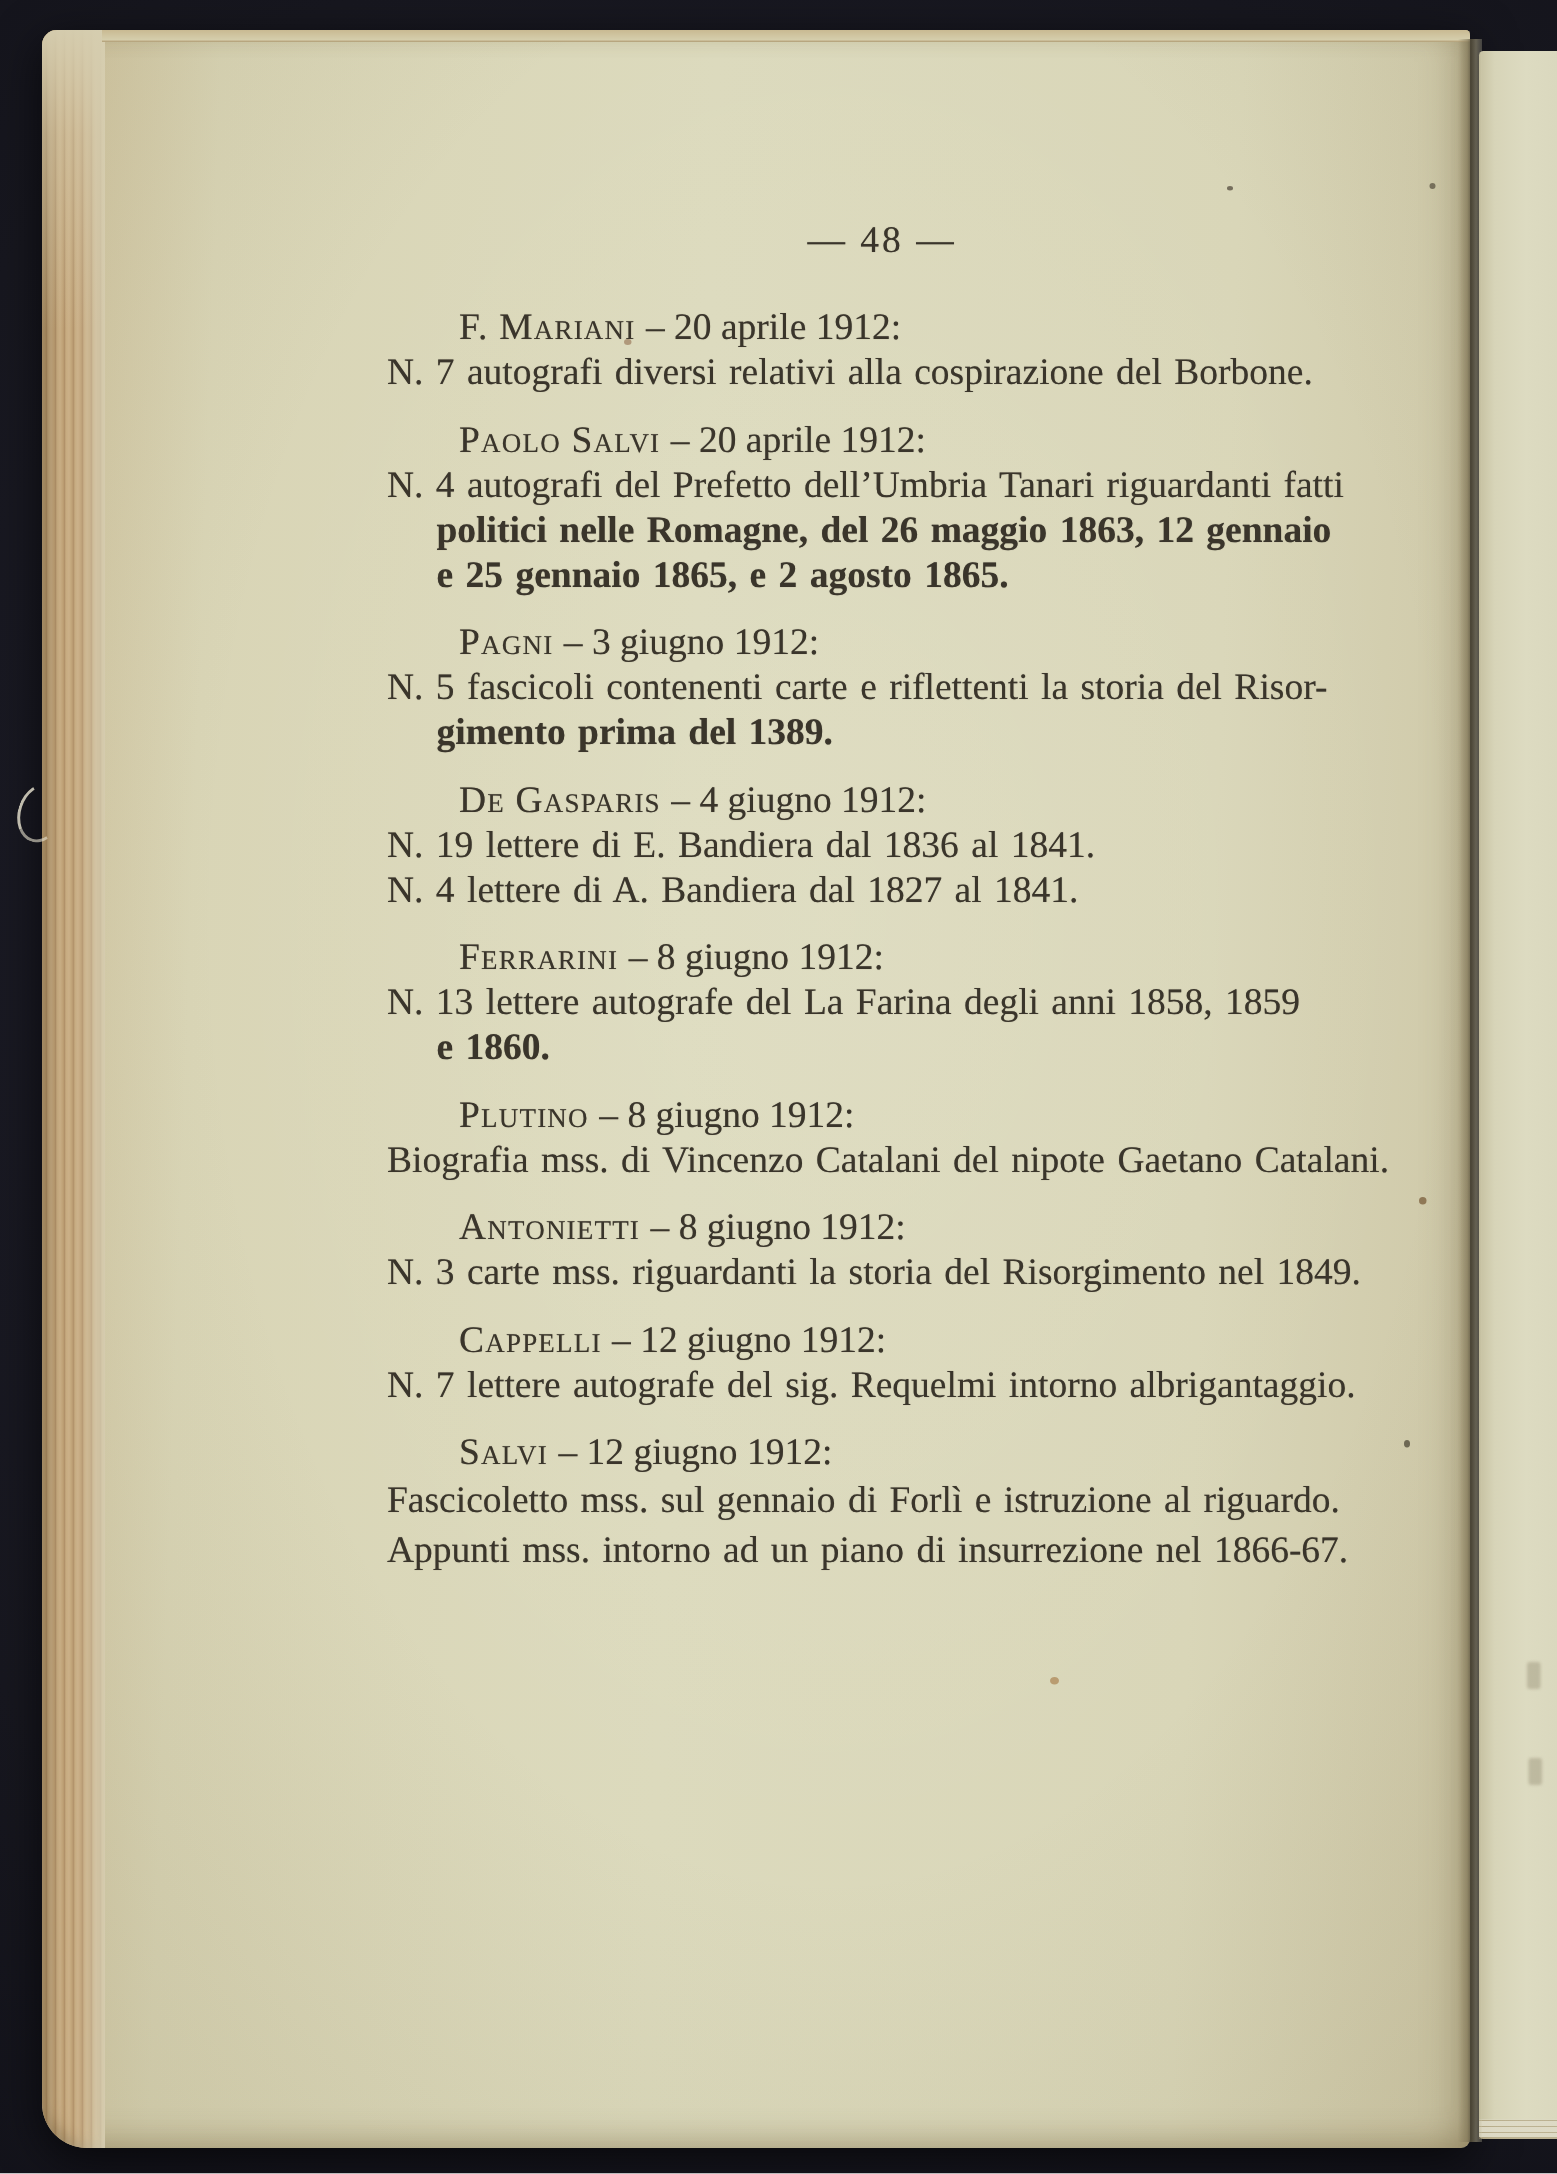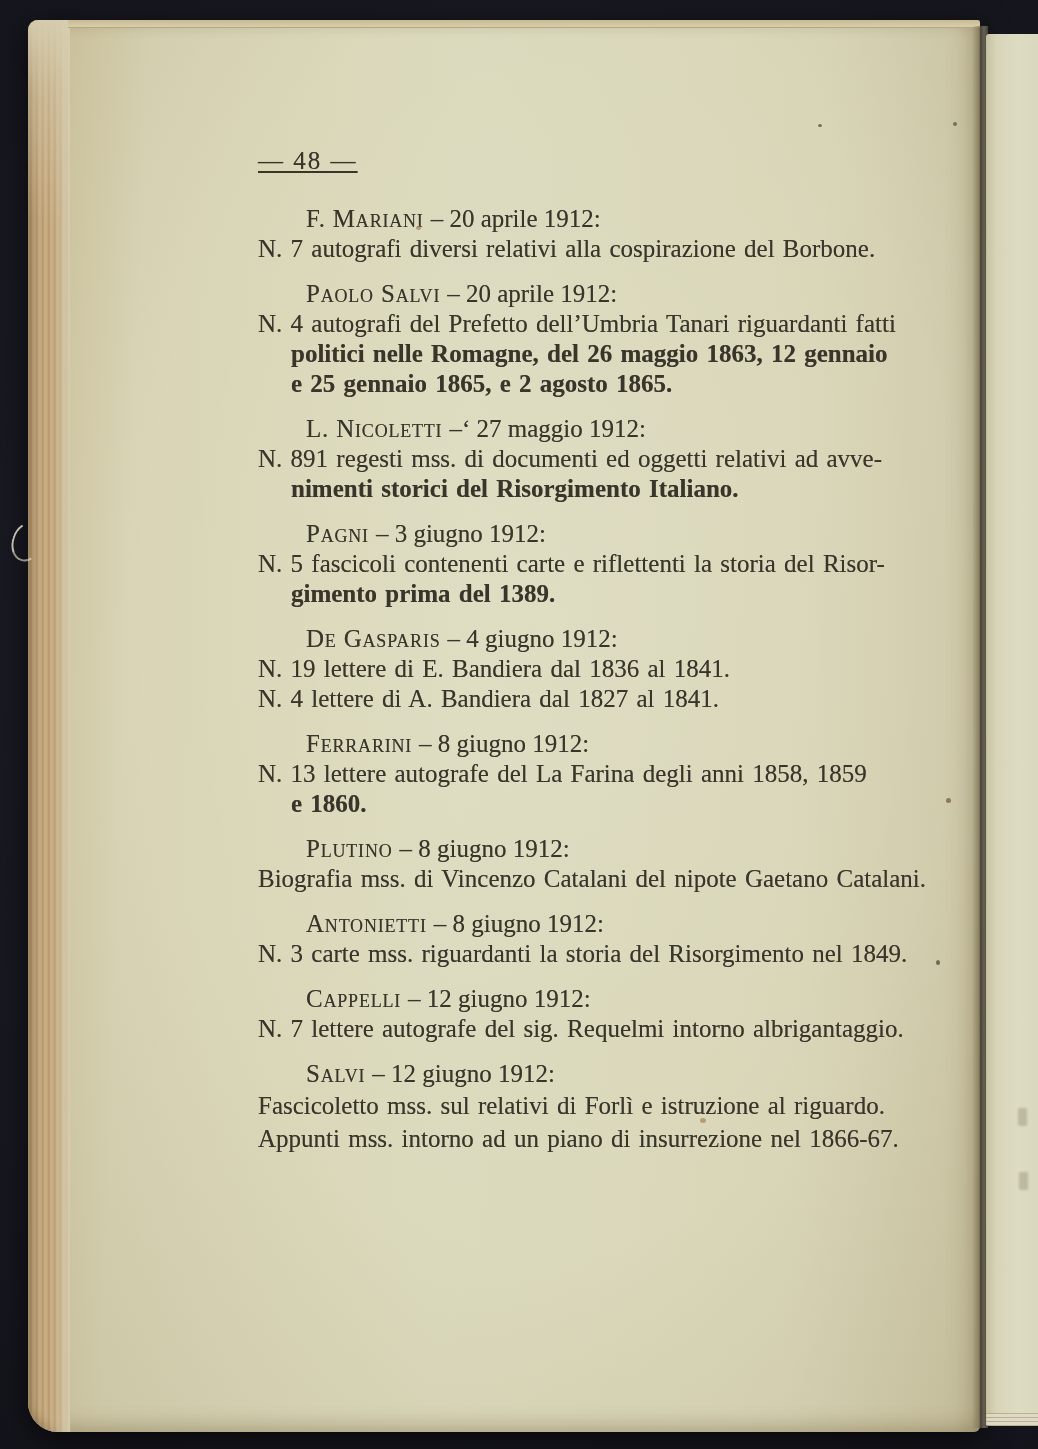--- a/index.html
+++ b/index.html
@@ -121,23 +121,23 @@
     position: absolute;
     left: 230px; top: 126px;
     width: 660px;
     color: #3a352b;
     font-size: 25px;
     line-height: 30px;
     text-shadow: 0 0 0.5px rgba(58,53,43,0.55);
     z-index: 1;
   }
   .page-number {
+    text-align: center;
     margin-bottom: 28px;
     letter-spacing: 2px;
-    text-decoration: underline;
   }
   .entry-header {
     margin-top: 15px;
     padding-left: 48px;
     white-space: nowrap;
   }
   .entry-header .name {
     font-variant: small-caps;
     letter-spacing: 0.8px;
     margin-right: 7px;
@@ -173,27 +173,20 @@
 
       <section class="entry">
         <div class="entry-header">
           <span class="name">Paolo Salvi</span><span class="date">– 20 aprile 1912:</span>
         </div>
         <div class="entry-line">N. 4 autografi del Prefetto dell’Umbria Tanari riguardanti fatti</div>
         <div class="entry-line cont">politici nelle Romagne, del 26 maggio 1863, 12 gennaio</div>
         <div class="entry-line cont">e 25 gennaio 1865, e 2 agosto 1865.</div>
       </section>
 
-      <section class="entry">
-        <div class="entry-header">
-          <span class="name">L. Nicoletti</span><span class="date">–‘ 27 maggio 1912:</span>
-        </div>
-        <div class="entry-line">N. 891 regesti mss. di documenti ed oggetti relativi ad avve-</div>
-        <div class="entry-line cont">nimenti storici del Risorgimento Italiano.</div>
-      </section>
 
       <section class="entry">
         <div class="entry-header">
           <span class="name">Pagni</span><span class="date">– 3 giugno 1912:</span>
         </div>
         <div class="entry-line">N. 5 fascicoli contenenti carte e riflettenti la storia del Risor-</div>
         <div class="entry-line cont">gimento prima del 1389.</div>
       </section>
 
       <section class="entry">
@@ -230,21 +223,21 @@
         <div class="entry-header">
           <span class="name">Cappelli</span><span class="date">– 12 giugno 1912:</span>
         </div>
         <div class="entry-line">N. 7 lettere autografe del sig. Requelmi intorno albrigantaggio.</div>
       </section>
 
       <section class="entry loose">
         <div class="entry-header">
           <span class="name">Salvi</span><span class="date">– 12 giugno 1912:</span>
         </div>
-        <div class="entry-line">Fascicoletto mss. sul relativi di Forlì e istruzione al riguardo.</div>
+        <div class="entry-line">Fascicoletto mss. sul gennaio di Forlì e istruzione al riguardo.</div>
         <div class="entry-line">Appunti mss. intorno ad un piano di insurrezione nel 1866-67.</div>
       </section>
     </div>
 
     <div class="speck" style="left:790px; top:104px; width:4px; height:3px; background:#4a4234; opacity:.7;"></div>
     <div class="speck" style="left:925px; top:102px; width:4px; height:4px; background:#4a4234; opacity:.65;"></div>
     <div class="speck" style="left:388px; top:206px; width:5px; height:4px; background:#a5886a; opacity:.8;"></div>
     <div class="speck" style="left:918px; top:778px; width:5px; height:5px; background:#7a5c3a; opacity:.75;"></div>
     <div class="speck" style="left:908px; top:940px; width:4px; height:5px; background:#55503f; opacity:.8;"></div>
     <div class="speck" style="left:672px; top:1098px; width:6px; height:5px; background:#b08d5f; opacity:.8;"></div>

